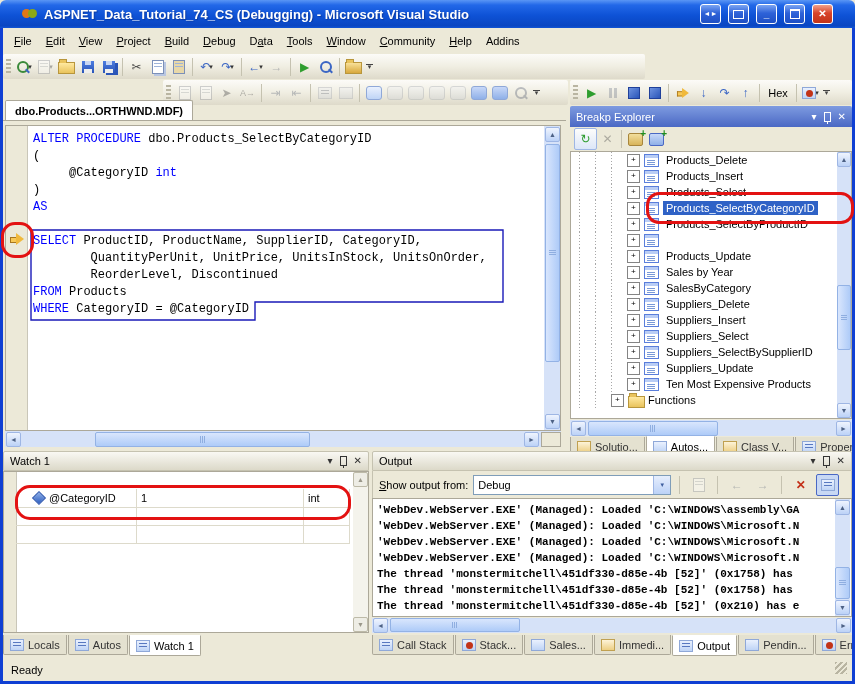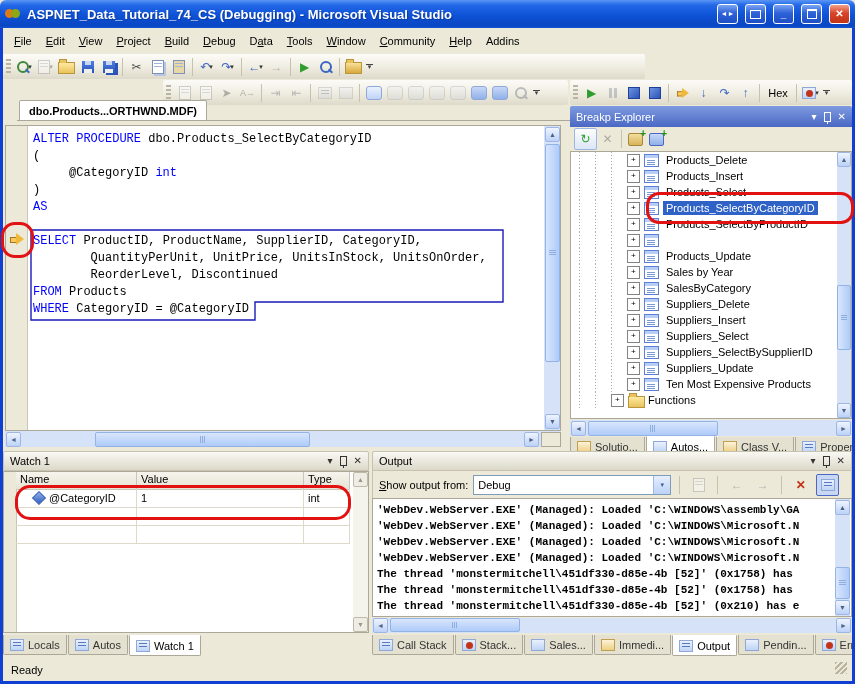--- a/index.html
+++ b/index.html
@@ -6,21 +6,21 @@
   body{width:855px;height:684px;position:relative;overflow:hidden;background:#ECE9D8;
        font-family:"Liberation Sans",sans-serif;font-size:11px;color:#000;}
   
   .frame-strip{position:absolute;background:#0F3FD3;z-index:40;}
   #frame-l{left:0;top:24px;bottom:0;width:3px;}
   #frame-r{right:0;top:24px;bottom:0;width:3px;}
   #frame-b{left:0;right:0;bottom:0;height:3px;}
   
   #titlebar{position:absolute;left:0;top:0;right:0;height:28px;border-radius:6px 6px 0 0;
     background:linear-gradient(180deg,#5A96F5 0%,#2268E8 18%,#0E52D6 55%,#0A46C2 92%,#1255D6 100%);
-    display:flex;align-items:center;gap:5px;padding:0 5px;box-sizing:border-box;z-index:41;}
+    display:flex;align-items:center;gap:5px;padding:0 22px;box-sizing:border-box;z-index:41;}
   #titlebar .title{color:#fff;font-weight:bold;font-size:13px;text-shadow:1px 1px 1px #0A3AA0;
     white-space:nowrap;overflow:hidden;flex:1;}
   .winbtn{width:21px;height:20px;border-radius:3px;border:1px solid #fff;box-sizing:border-box;
     background:linear-gradient(180deg,#7AA4F2,#2E62D8 45%,#1E4FC4);display:flex;align-items:center;
     justify-content:center;color:#fff;font-size:10px;font-weight:bold;margin-left:2px;}
   .winbtn.close{background:linear-gradient(180deg,#F2A08A,#D8442A 45%,#C23318);}
   .winbtn span{line-height:10px;}
   #vs-logo{width:17px;height:16px;position:relative;}
   #vs-logo i{position:absolute;width:9px;height:9px;border-radius:50%;}
   #vs-logo i:nth-child(1){left:0;top:3px;background:#E07818;}
@@ -72,21 +72,21 @@
     border-bottom:6px solid transparent;border-left:8px solid #F0B93C;}
   .pause-ic{display:flex;gap:2px;} .pause-ic i{width:3px;height:10px;background:#5B84D6;}
   .stop-ic{width:10px;height:10px;background:linear-gradient(135deg,#6E93E0,#2A55B8);border:1px solid #20409A;}
   .combo{height:20px;background:#fff;border:1px solid #7F9DB9;display:flex;align-items:center;
     box-sizing:border-box;padding-left:4px;}
   .combo .cval{flex:1;font-size:11px;}
   .combo .cbtn{width:16px;height:18px;background:linear-gradient(180deg,#E6EEFD,#BCD2F7);
     border-left:1px solid #9EB6E4;display:flex;align-items:center;justify-content:center;
     font-size:7px;color:#3D5E9E;}
   
-  #editor-tabbar{position:absolute;left:17px;top:106px;width:563px;height:15px;
+  #editor-tabbar{position:absolute;left:3px;top:106px;width:563px;height:15px;
     border-bottom:1px solid #ACA899;box-sizing:border-box;}
   #editor-tab{position:absolute;left:2px;bottom:0;height:19px;background:#fff;
     border:1px solid #ACA899;border-bottom:none;border-radius:2px 2px 0 0;
     font-weight:bold;padding:0 9px;display:flex;align-items:center;}
   #editor-tab-ctl{position:absolute;right:6px;top:2px;display:flex;gap:6px;color:#333;}
   #editor-tab-ctl span{font-size:10px;}
   #editor{position:absolute;left:5px;top:125px;width:556px;height:306px;background:#fff;
     border:1px solid #ACA899;box-sizing:border-box;overflow:hidden;}
   #ed-margin{position:absolute;left:0;top:0;bottom:0;width:21px;background:#ECE9D8;
     border-right:1px solid #C9C6B8;}
@@ -624,25 +624,20 @@
 <div id="watch-caption" class="panel-caption">
   <span class="cap-title">Watch 1</span>
   <span class="cap-ctl" style="color:#333;">
     <span>▾</span>
     <span class="pin-ic"></span>
     <span>✕</span>
   </span>
 </div>
 <div id="watch-body">
   <div id="watch-margin"></div>
-  <div class="w-head" id="watch-head">
-      <span class="w-hcell" style="width: 121px;">Name</span>
-      <span class="w-hcell" style="width: 167px;">Value</span>
-      <span class="w-hcell" style="width: 46px;">Type</span>
-    </div>
   <div id="watch-rows">
       <div class="w-row" style="top: 17px;">
         <span class="w-cell" style="width: 121px;">
           <span class="diamond"></span>
           <span>@CategoryID</span>
         </span>
         <span class="w-cell" style="width: 167px;">1</span>
         <span class="w-cell" style="width: 46px;">int</span>
       </div>
       <div class="w-row" style="top: 35px;">

